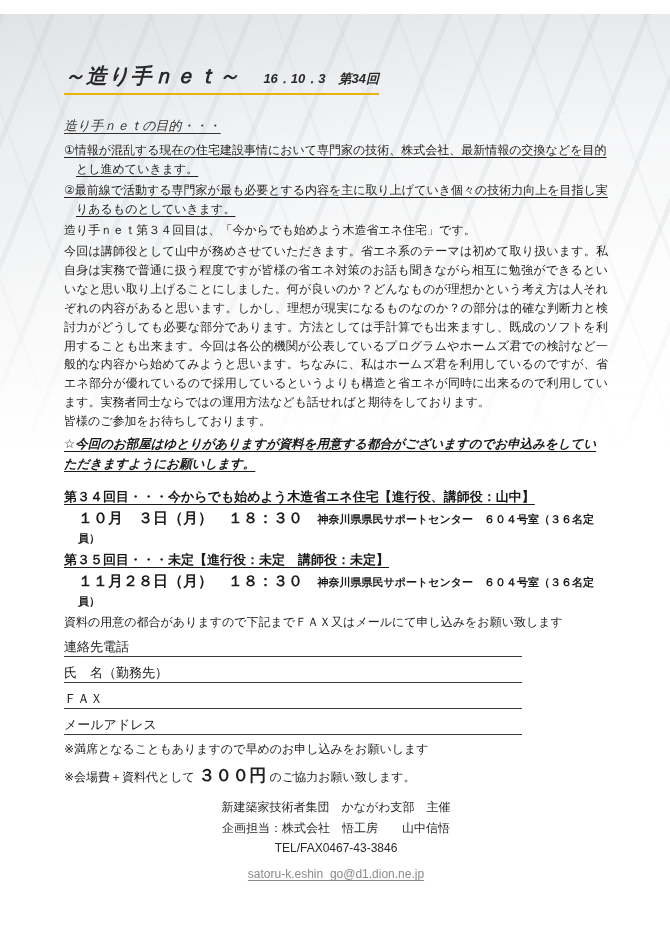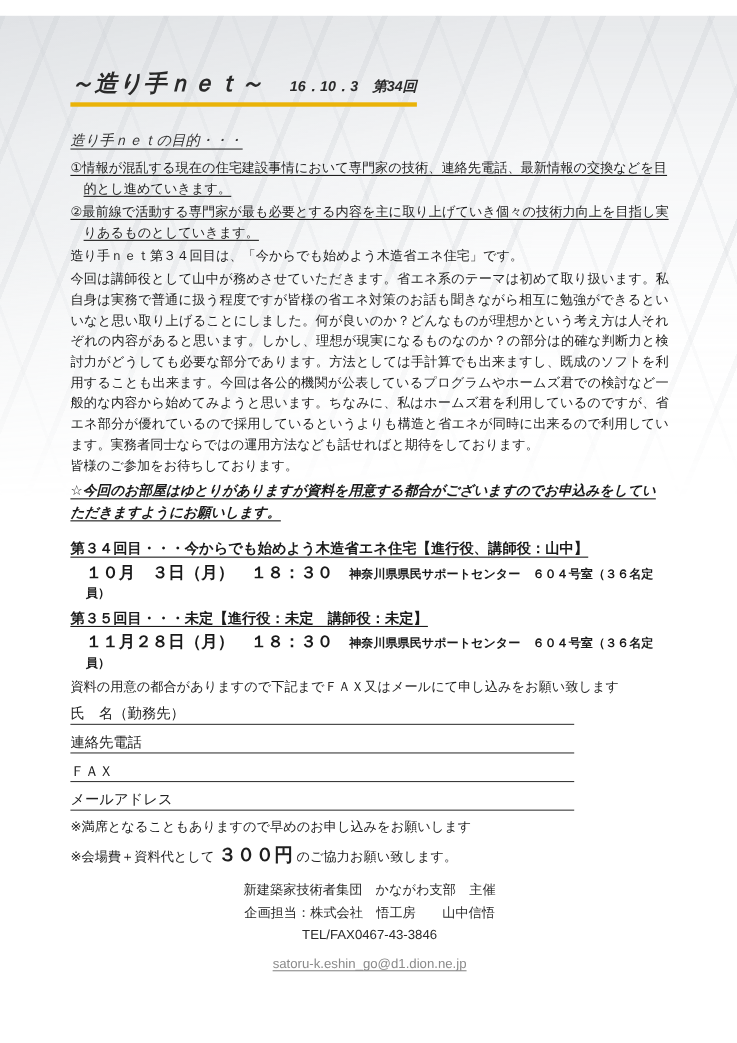--- a/index.html
+++ b/index.html
@@ -26,21 +26,21 @@
       repeating-linear-gradient(112deg, rgba(138,146,156,.26) 0 5px, rgba(255,255,255,0) 5px 46px),
       repeating-linear-gradient(70deg, rgba(150,158,168,.17) 0 3px, rgba(255,255,255,0) 3px 58px),
       linear-gradient(100deg, rgba(160,168,176,.28) 0%, rgba(255,255,255,0) 70%);
     -webkit-mask-image: linear-gradient(to bottom, #000 45%, rgba(0,0,0,0) 100%);
     mask-image: linear-gradient(to bottom, #000 45%, rgba(0,0,0,0) 100%);
   }
 
   .content { position: relative; z-index: 1; padding: 54px 62px 0 64px; }
 
   .title-row { margin-bottom: 22px; }
-  .title-underline { display: inline-block; border-bottom: 4px solid #eab308; padding-bottom: 2px; }
+  .title-underline { display: inline-block; border-bottom: 2px solid #eab308; padding-bottom: 2px; }
   .doc-title { font-size: 21px; font-weight: bold; font-style: italic; letter-spacing: 1px; color: #2a2a2a; }
   .doc-edition { font-size: 13px; font-weight: bold; font-style: italic; margin-left: 14px; color: #2a2a2a; }
 
   .section-heading {
     font-size: 13px; font-style: italic;
     text-decoration: underline; text-underline-offset: 3px;
     margin-bottom: 6px; color: #333;
   }
 
   .purpose-item {
@@ -100,21 +100,21 @@
 
     <h1 class="title-row">
       <span class="title-underline">
         <span class="doc-title">～造り手ｎｅｔ～</span>
         <span class="doc-edition">16．10．3　第34回</span>
       </span>
     </h1>
 
     <div class="purpose">
       <div class="section-heading">造り手ｎｅｔの目的・・・</div>
-      <p class="purpose-item">①情報が混乱する現在の住宅建設事情において専門家の技術、連絡先電話、最新情報の交換などを目的とし進めていきます。</p>
+      <p class="purpose-item">①情報が混乱する現在の住宅建設事情において専門家の技術、株式会社、最新情報の交換などを目的とし進めていきます。</p>
       <p class="purpose-item">②最前線で活動する専門家が最も必要とする内容を主に取り上げていき個々の技術力向上を目指し実りあるものとしていきます。</p>
     </div>
 
     <div class="body-section">
       <p class="body-line">造り手ｎｅｔ第３４回目は、「今からでも始めよう木造省エネ住宅」です。</p>
       <p class="body-paragraph">今回は講師役として山中が務めさせていただきます。省エネ系のテーマは初めて取り扱います。私自身は実務で普通に扱う程度ですが皆様の省エネ対策のお話も聞きながら相互に勉強ができるといいなと思い取り上げることにしました。何が良いのか？どんなものが理想かという考え方は人それぞれの内容があると思います。しかし、理想が現実になるものなのか？の部分は的確な判断力と検討力がどうしても必要な部分であります。方法としては手計算でも出来ますし、既成のソフトを利用することも出来ます。今回は各公的機関が公表しているプログラムやホームズ君での検討など一般的な内容から始めてみようと思います。ちなみに、私はホームズ君を利用しているのですが、省エネ部分が優れているので採用しているというよりも構造と省エネが同時に出来るので利用しています。実務者同士ならではの運用方法なども話せればと期待をしております。</p>
       <p class="body-line">皆様のご参加をお待ちしております。</p>
       <p class="notice">☆今回のお部屋はゆとりがありますが資料を用意する都合がございますのでお申込みをしていただきますようにお願いします。</p>
     </div>
 
@@ -132,24 +132,24 @@
           <span class="session-datetime">１１月２８日（月）　１８：３０</span>
           <span class="session-venue">神奈川県県民サポートセンター　６０４号室（３６名定員）</span>
         </div>
       </div>
     </div>
 
     <div class="apply">
       <p class="form-intro">資料の用意の都合がありますので下記までＦＡＸ又はメールにて申し込みをお願い致します</p>
 
       <div class="form-row">
-        <span class="form-label">氏　名（勤務先）</span>
+        <span class="form-label">連絡先電話</span>
       </div>
       <div class="form-row">
-        <span class="form-label">連絡先電話</span>
+        <span class="form-label">氏　名（勤務先）</span>
       </div>
       <div class="form-row">
         <span class="form-label">ＦＡＸ</span>
       </div>
       <div class="form-row">
         <span class="form-label">メールアドレス</span>
       </div>
 
       <p class="note">※満席となることもありますので早めのお申し込みをお願いします</p>
       <p class="note">

